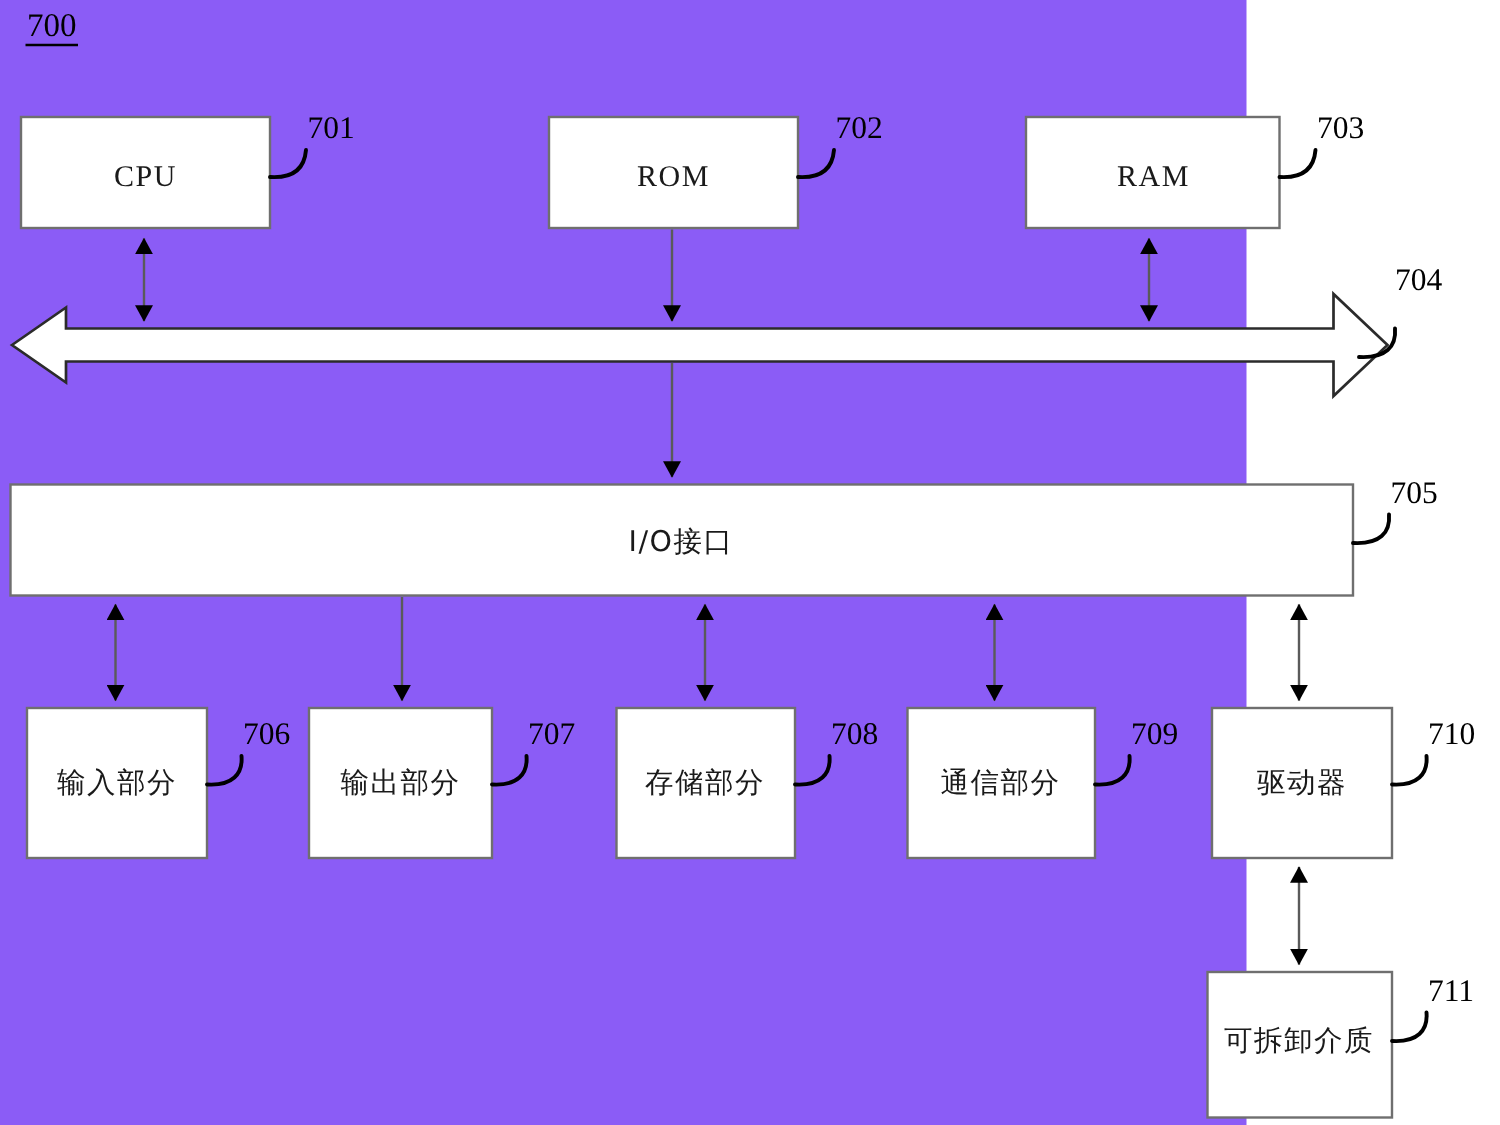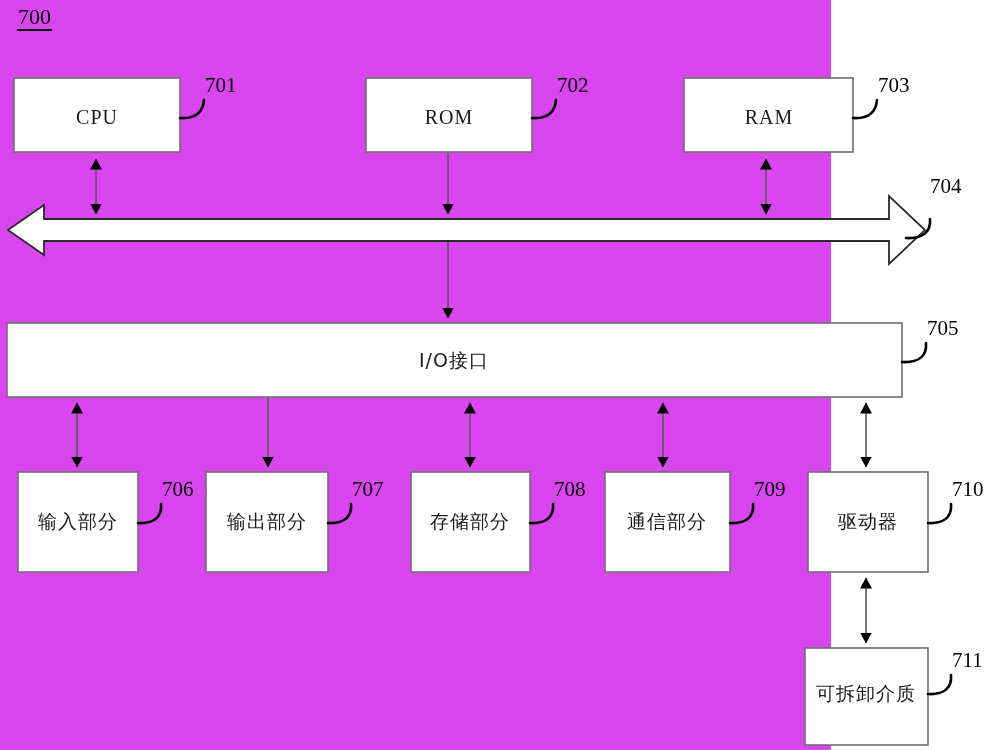--- a/index.html
+++ b/index.html
@@ -10,21 +10,21 @@
   body {
     width: 1000px;
     height: 750px;
     font-family: "Liberation Serif", "DejaVu Serif", serif;
     overflow: hidden;
   }
   #stage {
     position: relative;
     width: 831px;
     height: 750px;
-    background: #d946ef;
+    background: #8b5cf6;
   }
   #diagram-svg {
     position: absolute;
     left: 0;
     top: 0;
     width: 1000px;
     height: 750px;
     display: block;
   }
   .fig-num {

